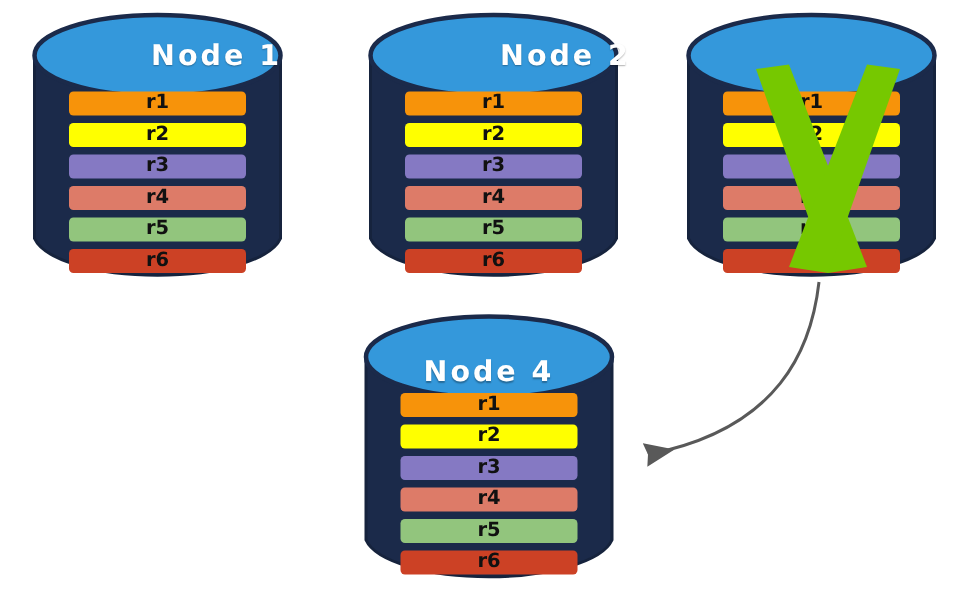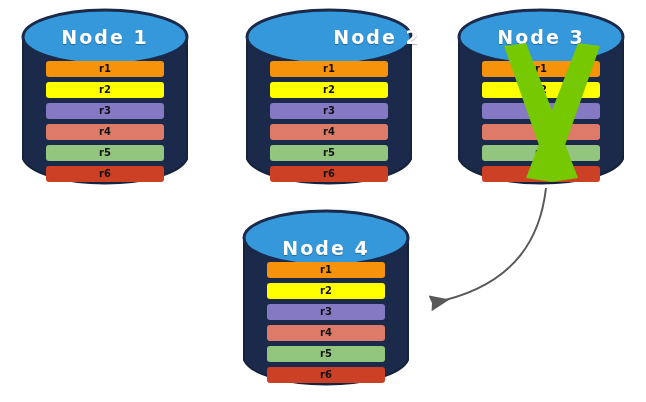--- a/index.html
+++ b/index.html
@@ -56,21 +56,21 @@
     flex-direction: column;
     align-items: center;
   }
 
   .row {
     position: relative;
     border-radius: 3px;
     text-align: center;
     color: #111111;
     font-weight: bold;
-    font-size: 10px;
+    font-size: 13px;
     line-height: 15px;
     box-sizing: border-box;
   }
 
   .xmark {
     position: absolute;
     left: 0;
     top: 0;
     overflow: visible;
     pointer-events: none;
@@ -89,21 +89,21 @@
 </head>
 <body>
 
 <div id="canvas">
 
   <div class="node" id="n1" style="left:22px; top:8px; width:166px; height:180px;">
     <svg class="node-svg" width="166" height="180" viewBox="0 0 166 180">
       <path d="M1,29 L1,151 A83,29 0 0 0 165,151 L165,29 Z" fill="#1B2A4A" stroke="#16233D" stroke-width="2"></path>
       <ellipse cx="83" cy="29" rx="82" ry="27" fill="#3498DB" stroke="#1B2A4A" stroke-width="3"></ellipse>
     </svg>
-    <div class="node-title" style="top:18px;">Node  1</div>
+    <div class="node-title" style="top:18px;text-align:right;">Node  1</div>
     <div class="rows" style="top:53px;">
         <div class="row" style="background: rgb(247, 147, 10); width: 118px; height: 16px; margin-bottom: 5px;">r1</div>
         <div class="row" style="background: rgb(255, 255, 0); width: 118px; height: 16px; margin-bottom: 5px;">r2</div>
         <div class="row" style="background: rgb(133, 121, 195); width: 118px; height: 16px; margin-bottom: 5px;">r3</div>
         <div class="row" style="background: rgb(221, 123, 104); width: 118px; height: 16px; margin-bottom: 5px;">r4</div>
         <div class="row" style="background: rgb(146, 197, 125); width: 118px; height: 16px; margin-bottom: 5px;">r5</div>
         <div class="row" style="background: rgb(204, 65, 37); width: 118px; height: 16px; margin-bottom: 5px;">r6</div>
       </div>
   </div>
 
@@ -121,21 +121,20 @@
         <div class="row" style="background: rgb(146, 197, 125); width: 118px; height: 16px; margin-bottom: 5px;">r5</div>
         <div class="row" style="background: rgb(204, 65, 37); width: 118px; height: 16px; margin-bottom: 5px;">r6</div>
       </div>
   </div>
 
   <div class="node" id="n3" style="left:458px; top:8px; width:166px; height:180px;">
     <svg class="node-svg" width="166" height="180" viewBox="0 0 166 180">
       <path d="M1,29 L1,151 A83,29 0 0 0 165,151 L165,29 Z" fill="#1B2A4A" stroke="#16233D" stroke-width="2"></path>
       <ellipse cx="83" cy="29" rx="82" ry="27" fill="#3498DB" stroke="#1B2A4A" stroke-width="3"></ellipse>
     </svg>
-    <div class="node-title" style="top:18px;">Node  3</div>
     <div class="rows" style="top:53px;">
         <div class="row" style="background: rgb(247, 147, 10); width: 118px; height: 16px; margin-bottom: 5px;">r1</div>
         <div class="row" style="background: rgb(255, 255, 0); width: 118px; height: 16px; margin-bottom: 5px;">r2</div>
         <div class="row" style="background: rgb(133, 121, 195); width: 118px; height: 16px; margin-bottom: 5px;">r3</div>
         <div class="row" style="background: rgb(221, 123, 104); width: 118px; height: 16px; margin-bottom: 5px;">r4</div>
         <div class="row" style="background: rgb(146, 197, 125); width: 118px; height: 16px; margin-bottom: 5px;">r5</div>
         <div class="row" style="background: rgb(204, 65, 37); width: 118px; height: 16px; margin-bottom: 5px;">r6</div>
       </div>
     <svg class="xmark" width="166" height="180" viewBox="0 0 166 180">
       <g fill="#76C800">

